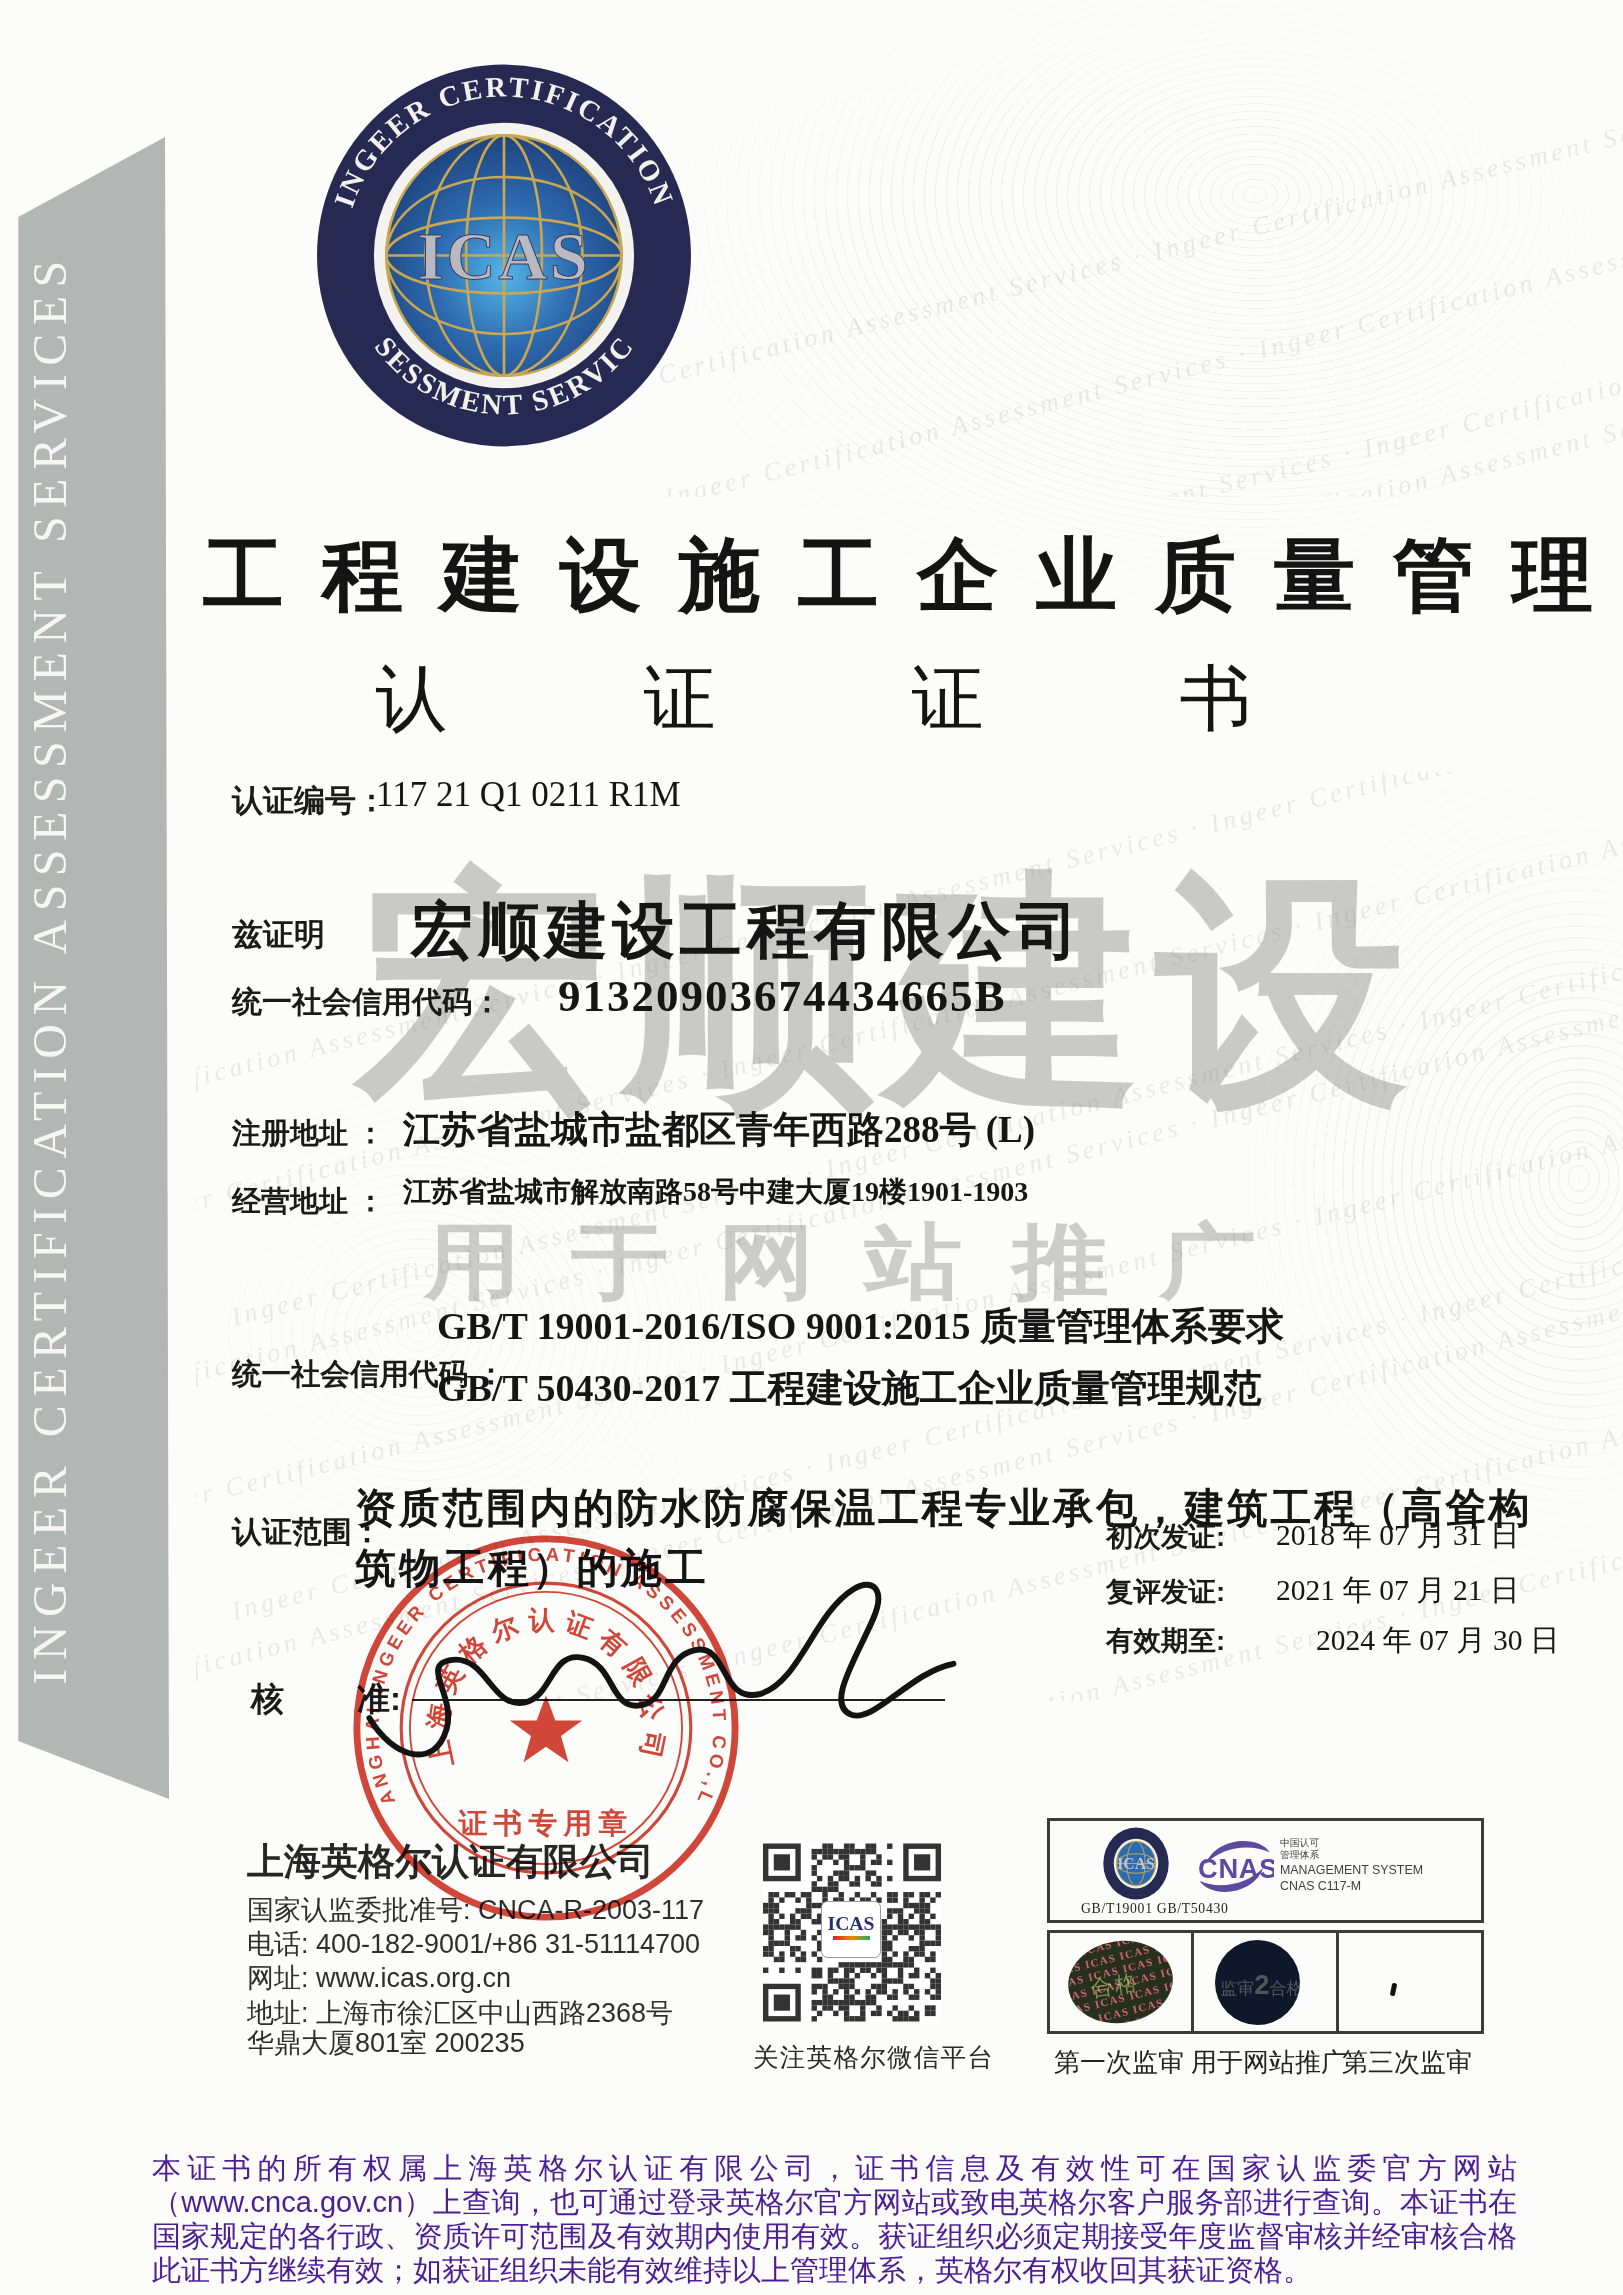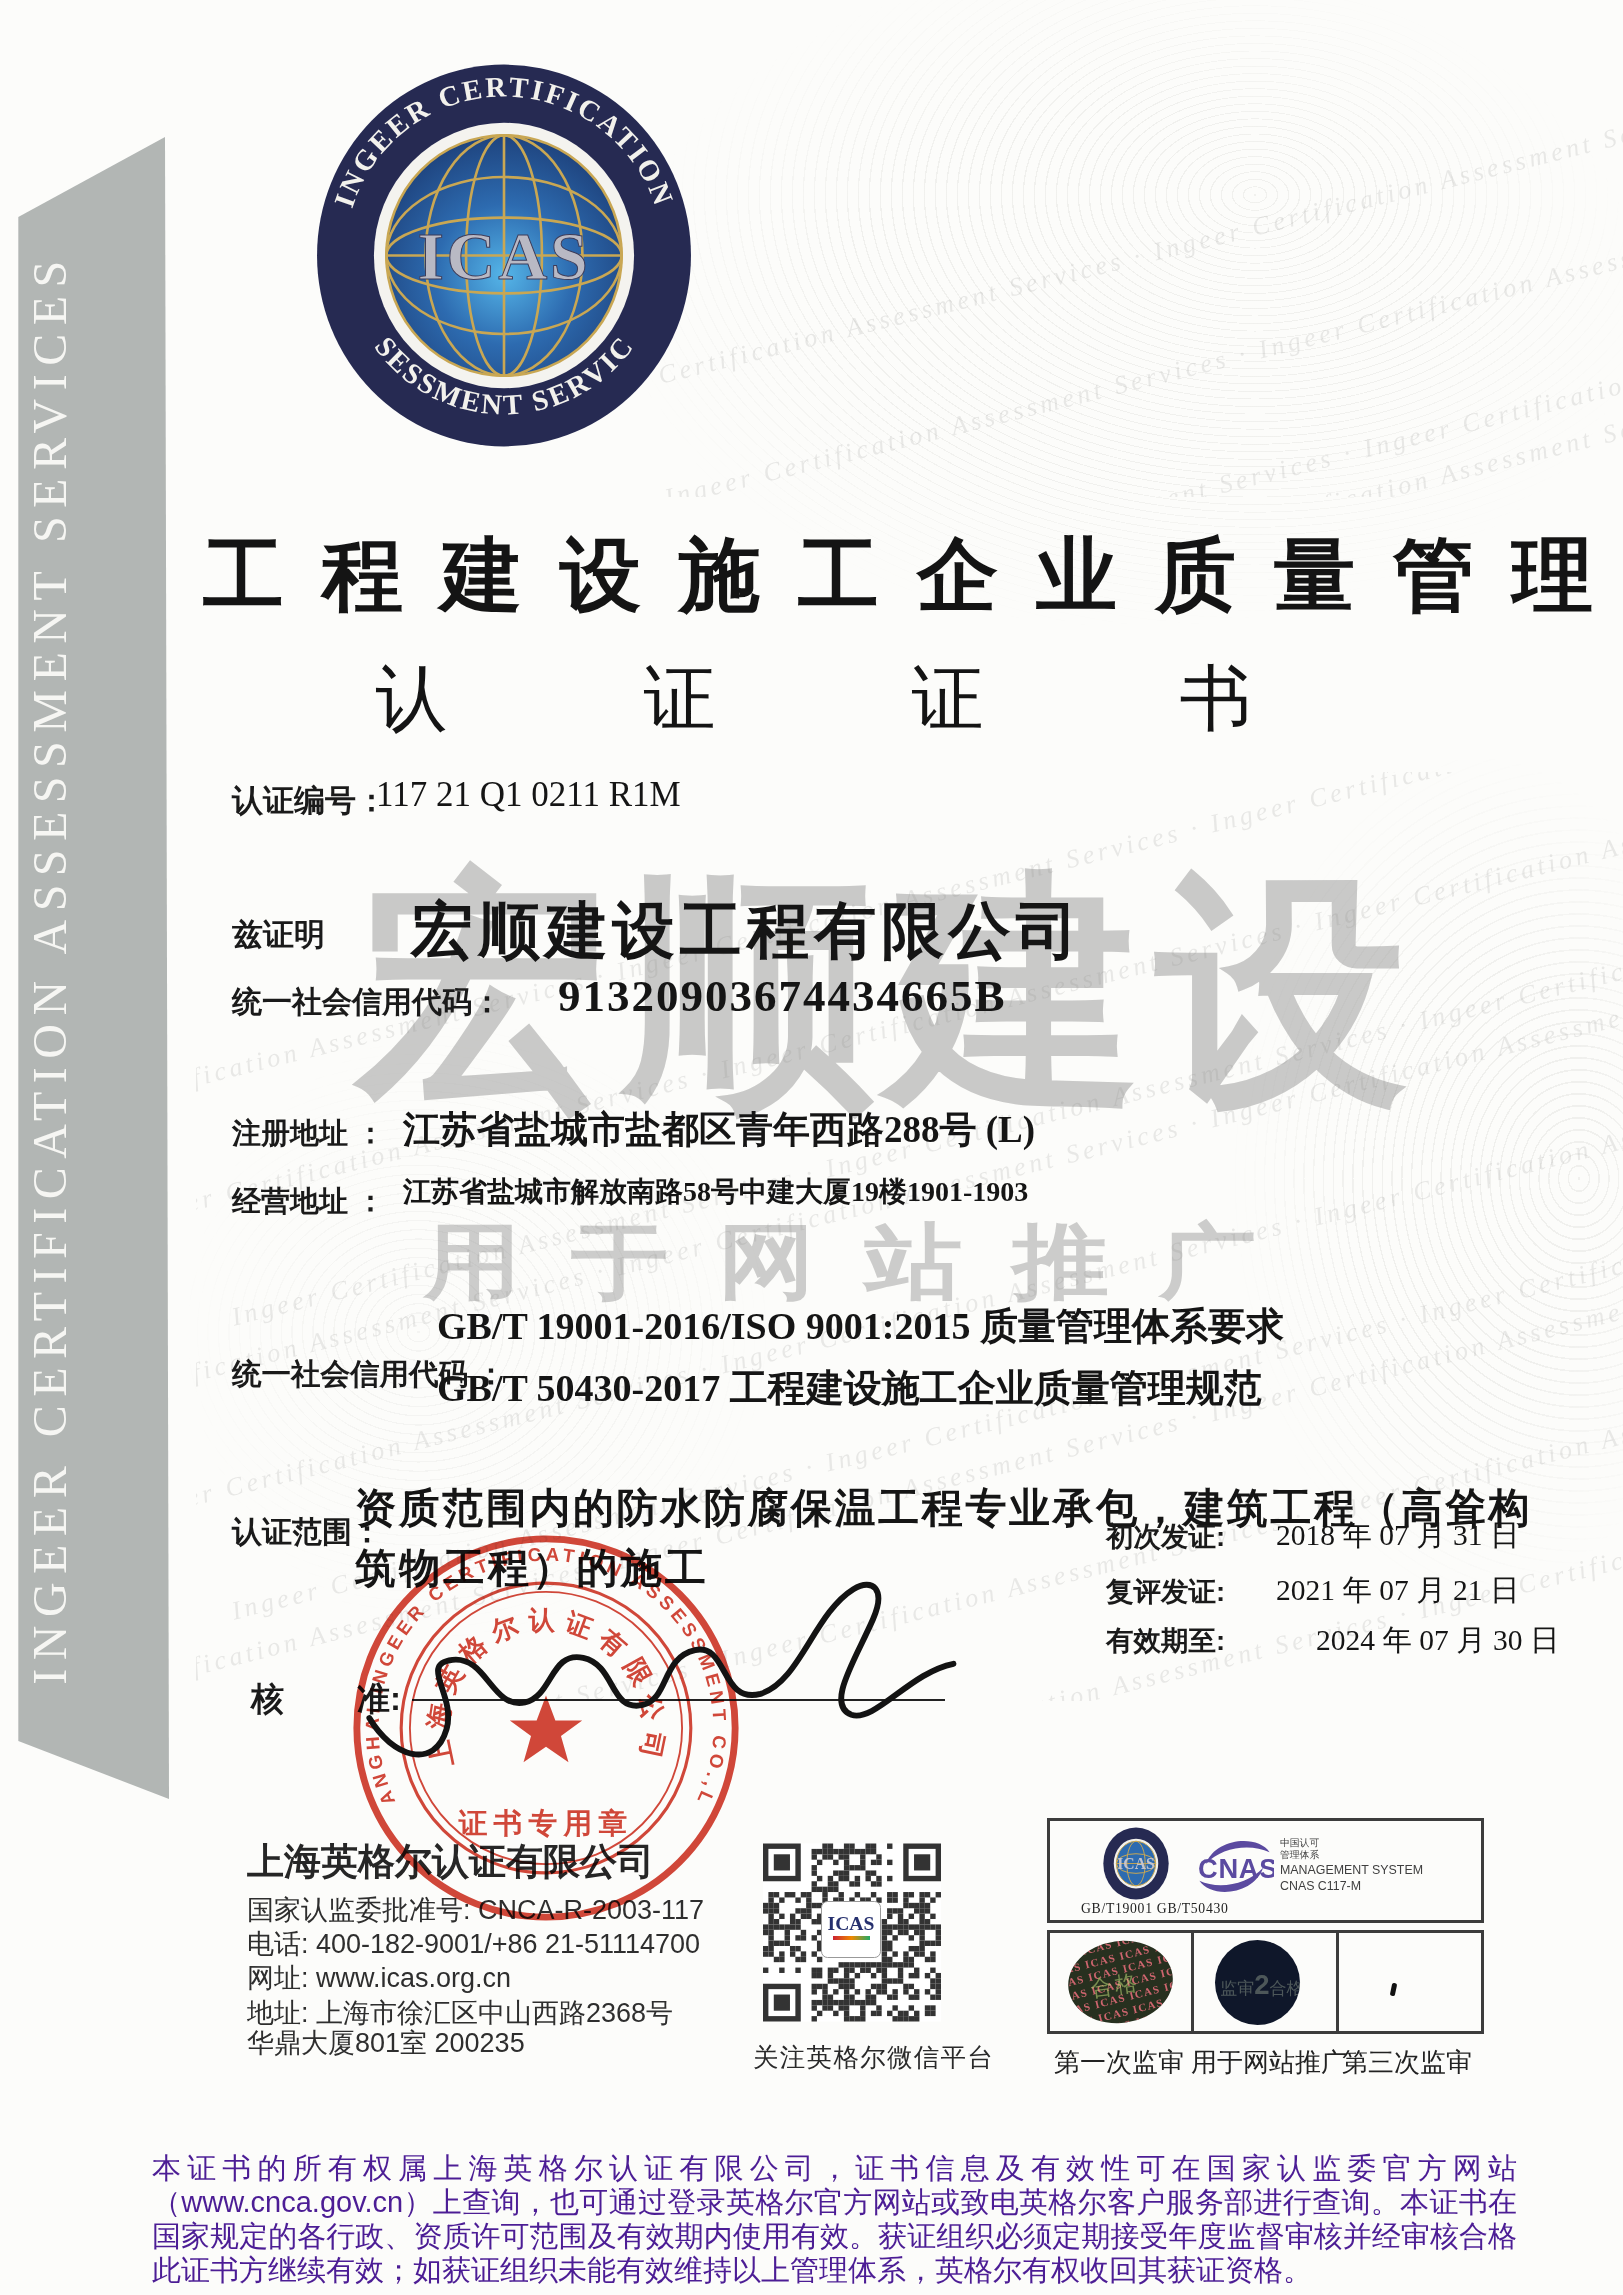--- a/index.html
+++ b/index.html
@@ -219,21 +219,21 @@
 
   <svg class="abs signature" viewBox="0 0 980 360">
     <path d="M 25,255 C 60,315 125,335 143,272 C 158,220 100,172 152,166 C 205,160 212,242 263,231
              C 305,222 302,152 352,163 C 402,174 392,246 443,235 C 483,226 472,162 523,151
              C 573,140 562,234 623,218 C 683,200 705,95 765,58 C 795,40 815,58 795,104
              C 768,166 722,235 762,250 C 798,262 852,185 918,172" fill="none" stroke="#131313" stroke-width="9" stroke-linecap="round"></path>
   </svg>
 
   <div class="abs content issuer-name">上海英格尔认证有限公司</div>
   <span class="abs content issuer-line" style="left:247px;top:1892px;">国家认监委批准号: CNCA-R-2003-117</span>
-  <span class="abs content issuer-line" style="left:247px;top:1926px;">电话: 400-182-9001/+86 21-51114700</span>
+  <span class="abs content issuer-line" style="left:247px;top:1926px;">电话: 400-182-9001/+86 31-51114700</span>
   <span class="abs content issuer-line" style="left:247px;top:1960px;">网址: www.icas.org.cn</span>
   <span class="abs content issuer-line" style="left:247px;top:1995px;">地址: 上海市徐汇区中山西路2368号</span>
   <span class="abs content issuer-line" style="left:247px;top:2025px;">华鼎大厦801室    200235</span>
 
   <div class="abs qr">
     <svg id="qr-grid" viewBox="0 0 264 264" width="178" height="183">
         <rect x="0" y="0" width="264" height="264" fill="#fff"></rect>
         <rect x="88" y="0" width="8" height="8" fill="#333"></rect>
         <rect x="96" y="0" width="8" height="8" fill="#333"></rect>
         <rect x="120" y="0" width="8" height="8" fill="#333"></rect>

